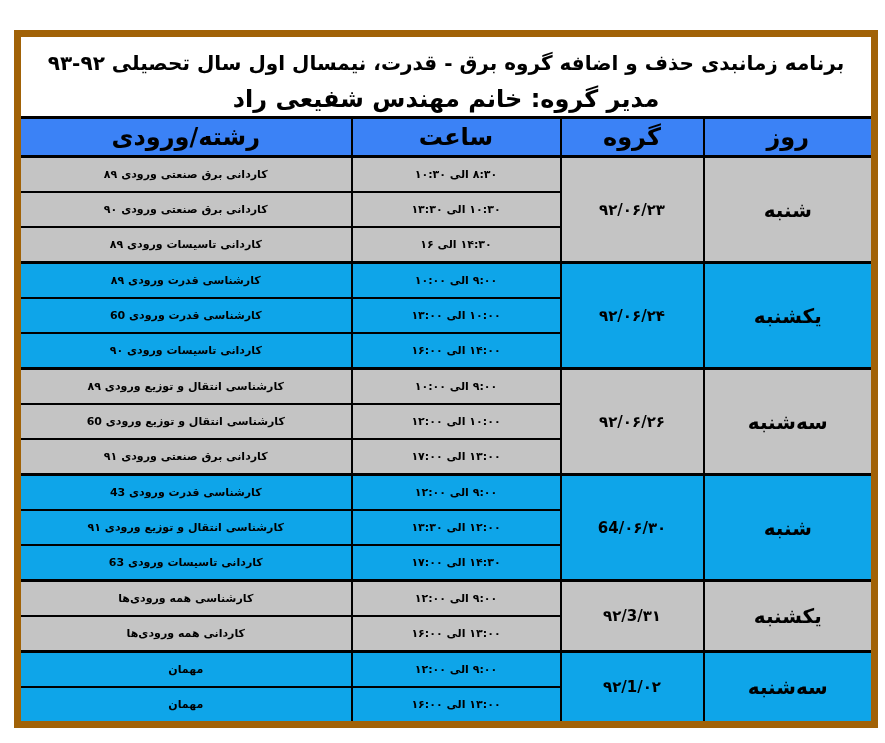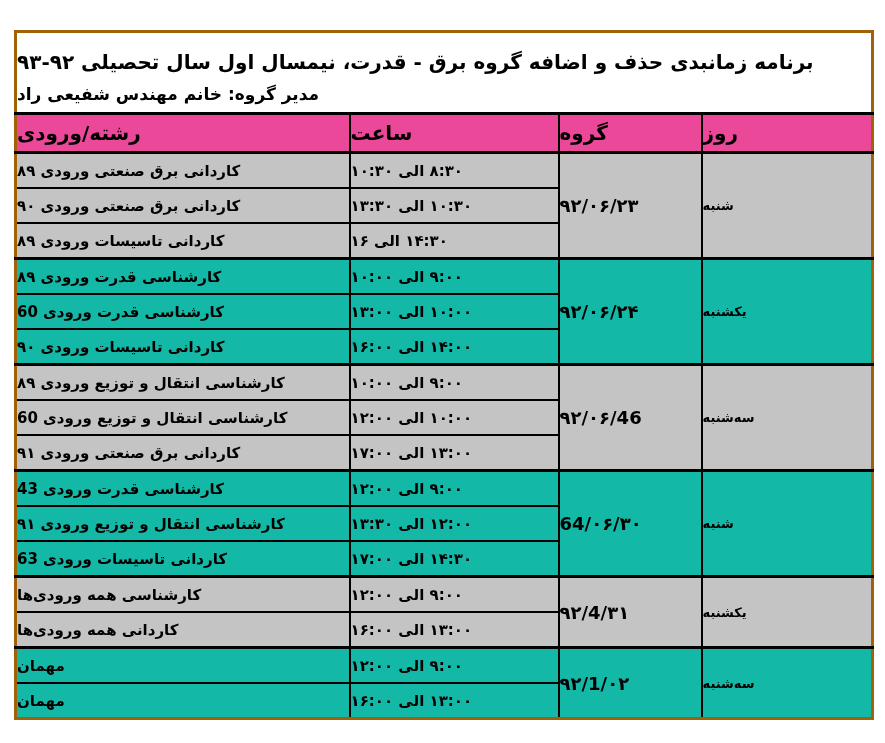--- a/index.html
+++ b/index.html
@@ -15,22 +15,22 @@
   .sheet {
     position: absolute;
     left: 14px;
     top: 30px;
   }
   table.schedule {
     direction: rtl;
     border-collapse: collapse;
     table-layout: fixed;
     width: 857px;
-    border: 3px solid #a16207;
-    text-align: left;
+    border: 7px solid #a16207;
+    text-align: center;
   }
   col.c-day     { width: 171px; }
   col.c-date    { width: 143px; }
   col.c-time    { width: 209px; }
   col.c-program { width: 334px; }
 
   td, th {
     border: 2px solid #000000;
     padding: 0;
     vertical-align: middle;
@@ -40,39 +40,39 @@
     height: 79px;
     border-bottom: 3px solid #000000;
     background: #ffffff;
   }
   .title-line {
     font-size: 20px;
     line-height: 1.0;
     margin: 10px 0 0 0;
   }
   .subtitle-line {
-    font-size: 17px;
+    font-size: 24px;
     line-height: 1.0;
     margin: 14px 0 0 0;
   }
   tr.header-row th {
     height: 36px;
-    font-size: 20px;
+    font-size: 24px;
     border-bottom: 3px solid #000000;
-    background: #ec4899;
+    background: #3b82f6;
   }
   tbody td {
     height: 33px;
-    font-size: 15px;
+    font-size: 11px;
   }
   tr.shaded td { background: #c4c4c4; }
-  tr.plain  td { background: #14b8a6; }
+  tr.plain  td { background: #0ea5e9; }
   tr.group-start td { border-top: 3px solid #000000; }
-  td.day-cell  { font-size: 13px; }
-  td.date-cell { font-size: 18px; margin-top: 26px; }
+  td.day-cell  { font-size: 20px; }
+  td.date-cell { font-size: 15px; margin-top: 26px; }
 </style>
 </head>
 <body>
 
 <div class="sheet">
   <table class="schedule">
     <colgroup>
       <col class="c-day">
       <col class="c-date">
       <col class="c-time">
@@ -119,21 +119,21 @@
         <td class="time-cell">۱۰:۰۰ الی ۱۳:۰۰</td>
         <td class="program-cell">کارشناسی قدرت ورودی 60</td>
       </tr>
       <tr class="plain">
         <td class="time-cell">۱۴:۰۰ الی ۱۶:۰۰</td>
         <td class="program-cell">کاردانی تاسیسات ورودی ۹۰</td>
       </tr>
 
       <tr class="shaded group-start">
         <td class="day-cell" rowspan="3">سه‌شنبه</td>
-        <td class="date-cell" rowspan="3">۹۲/۰۶/46</td>
+        <td class="date-cell" rowspan="3">۹۲/۰۶/۲۶</td>
         <td class="time-cell">۹:۰۰ الی ۱۰:۰۰</td>
         <td class="program-cell">کارشناسی انتقال و توزیع ورودی ۸۹</td>
       </tr>
       <tr class="shaded">
         <td class="time-cell">۱۰:۰۰ الی ۱۲:۰۰</td>
         <td class="program-cell">کارشناسی انتقال و توزیع ورودی 60</td>
       </tr>
       <tr class="shaded">
         <td class="time-cell">۱۳:۰۰ الی ۱۷:۰۰</td>
         <td class="program-cell">کاردانی برق صنعتی ورودی ۹۱</td>
@@ -149,21 +149,21 @@
         <td class="time-cell">۱۲:۰۰ الی ۱۳:۳۰</td>
         <td class="program-cell">کارشناسی انتقال و توزیع ورودی ۹۱</td>
       </tr>
       <tr class="plain">
         <td class="time-cell">۱۴:۳۰ الی ۱۷:۰۰</td>
         <td class="program-cell">کاردانی تاسیسات ورودی 63</td>
       </tr>
 
       <tr class="shaded group-start">
         <td class="day-cell" rowspan="2">یکشنبه</td>
-        <td class="date-cell" rowspan="2">۹۲/4/۳۱</td>
+        <td class="date-cell" rowspan="2">۹۲/3/۳۱</td>
         <td class="time-cell">۹:۰۰ الی ۱۲:۰۰</td>
         <td class="program-cell">کارشناسی همه ورودی‌ها</td>
       </tr>
       <tr class="shaded">
         <td class="time-cell">۱۳:۰۰ الی ۱۶:۰۰</td>
         <td class="program-cell">کاردانی همه ورودی‌ها</td>
       </tr>
 
       <tr class="plain group-start">
         <td class="day-cell" rowspan="2">سه‌شنبه</td>

